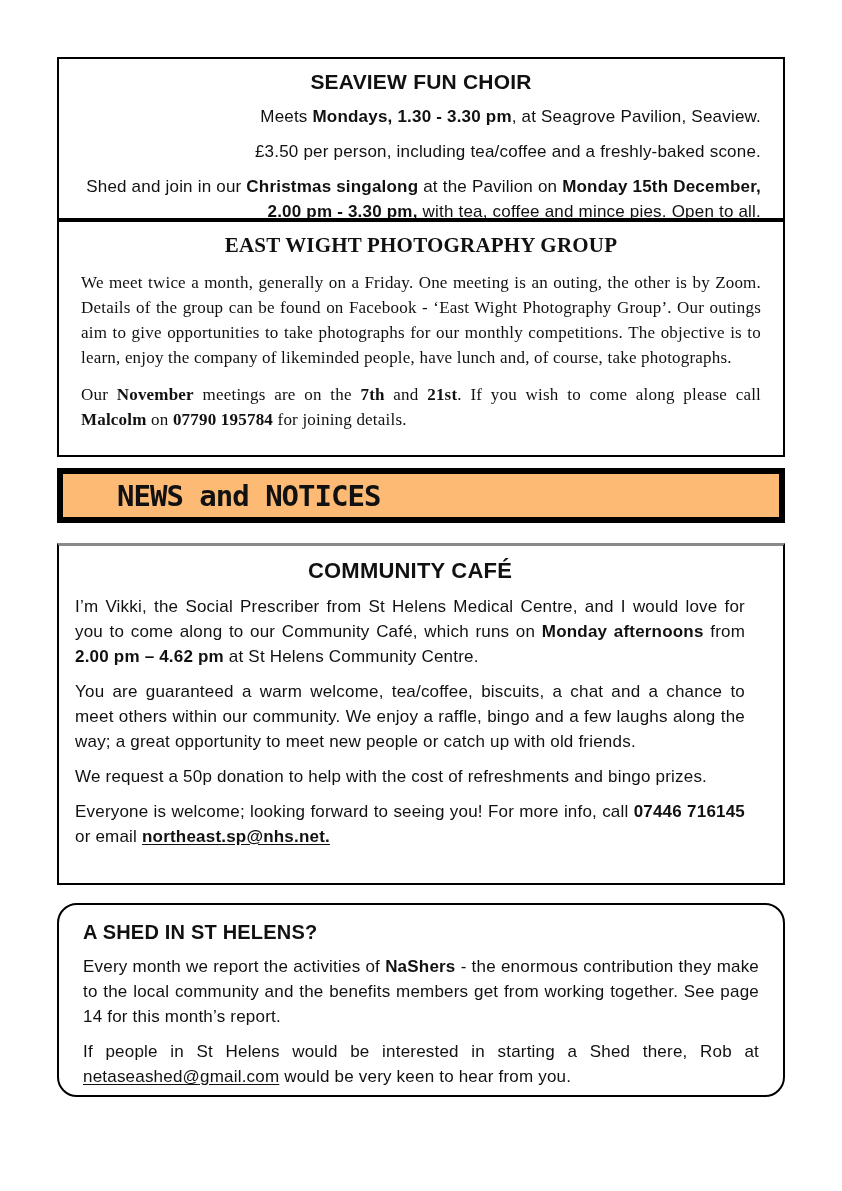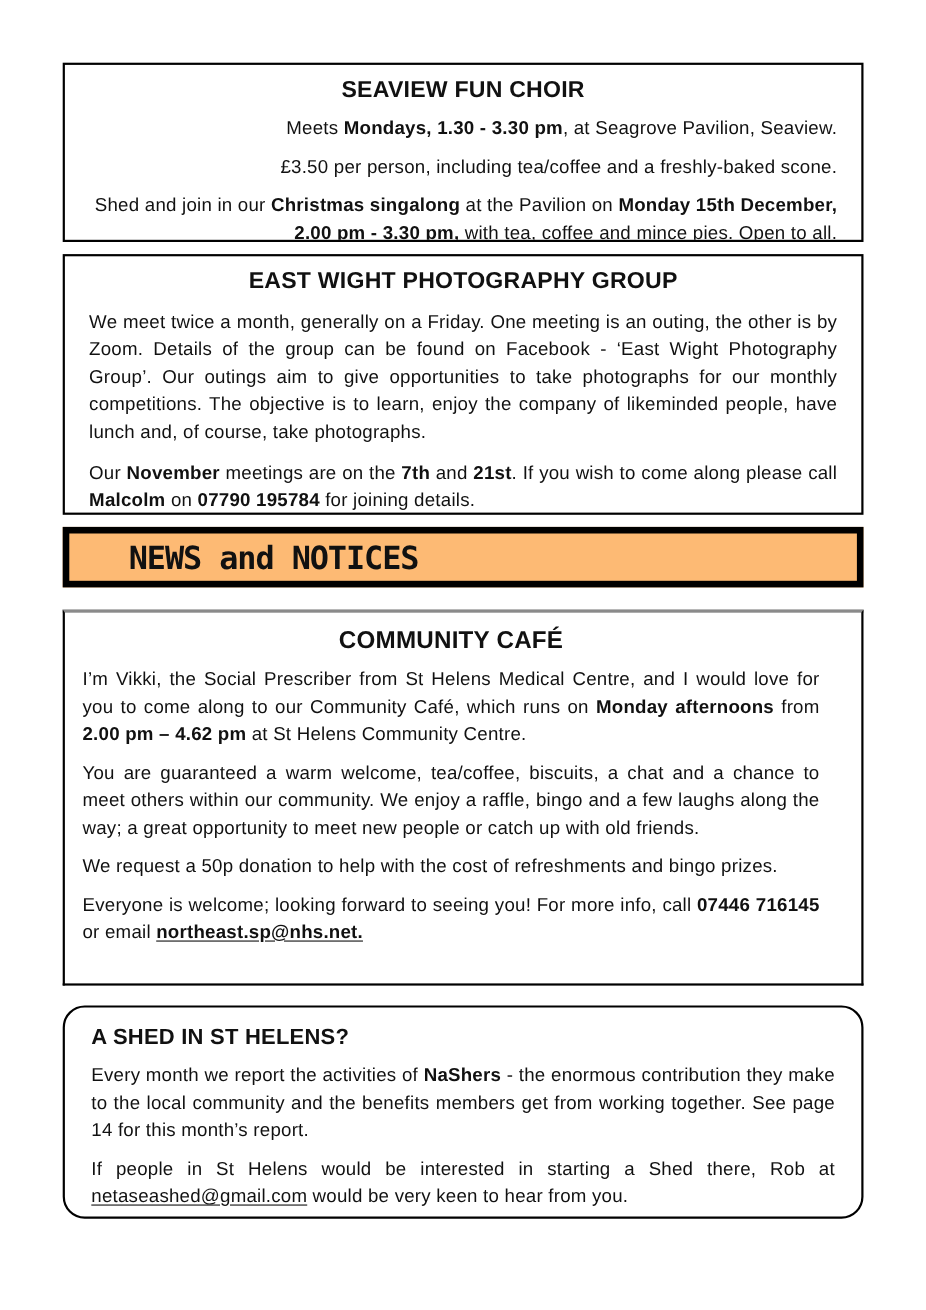--- a/index.html
+++ b/index.html
@@ -45,28 +45,28 @@
   }
   .align-center { text-align: right; }
   .align-justify { text-align: justify; }
   .para .b { font-weight: bold; }
   .para .u { text-decoration: underline; text-underline-offset: 2px; }
 
   
   .box-choir {
     height: 163px;
     padding: 2px 22px 6px 22px;
-    margin-bottom: 11px;
   }
   .box-choir .para { margin: 10px 0; line-height: 25px; }
 
   .box-photography {
     height: 237px;
     padding: 2px 22px 6px 22px;
     margin-bottom: 11px;
+    font-family: Liberation Serif, serif;
   }
   .box-photography .para { margin: 12px 0; line-height: 25px; }
 
   .news-banner {
     box-sizing: border-box;
     height: 55px;
     border: 6px solid #000000;
     display: flex;
     align-items: center;
     padding-left: 54px;

